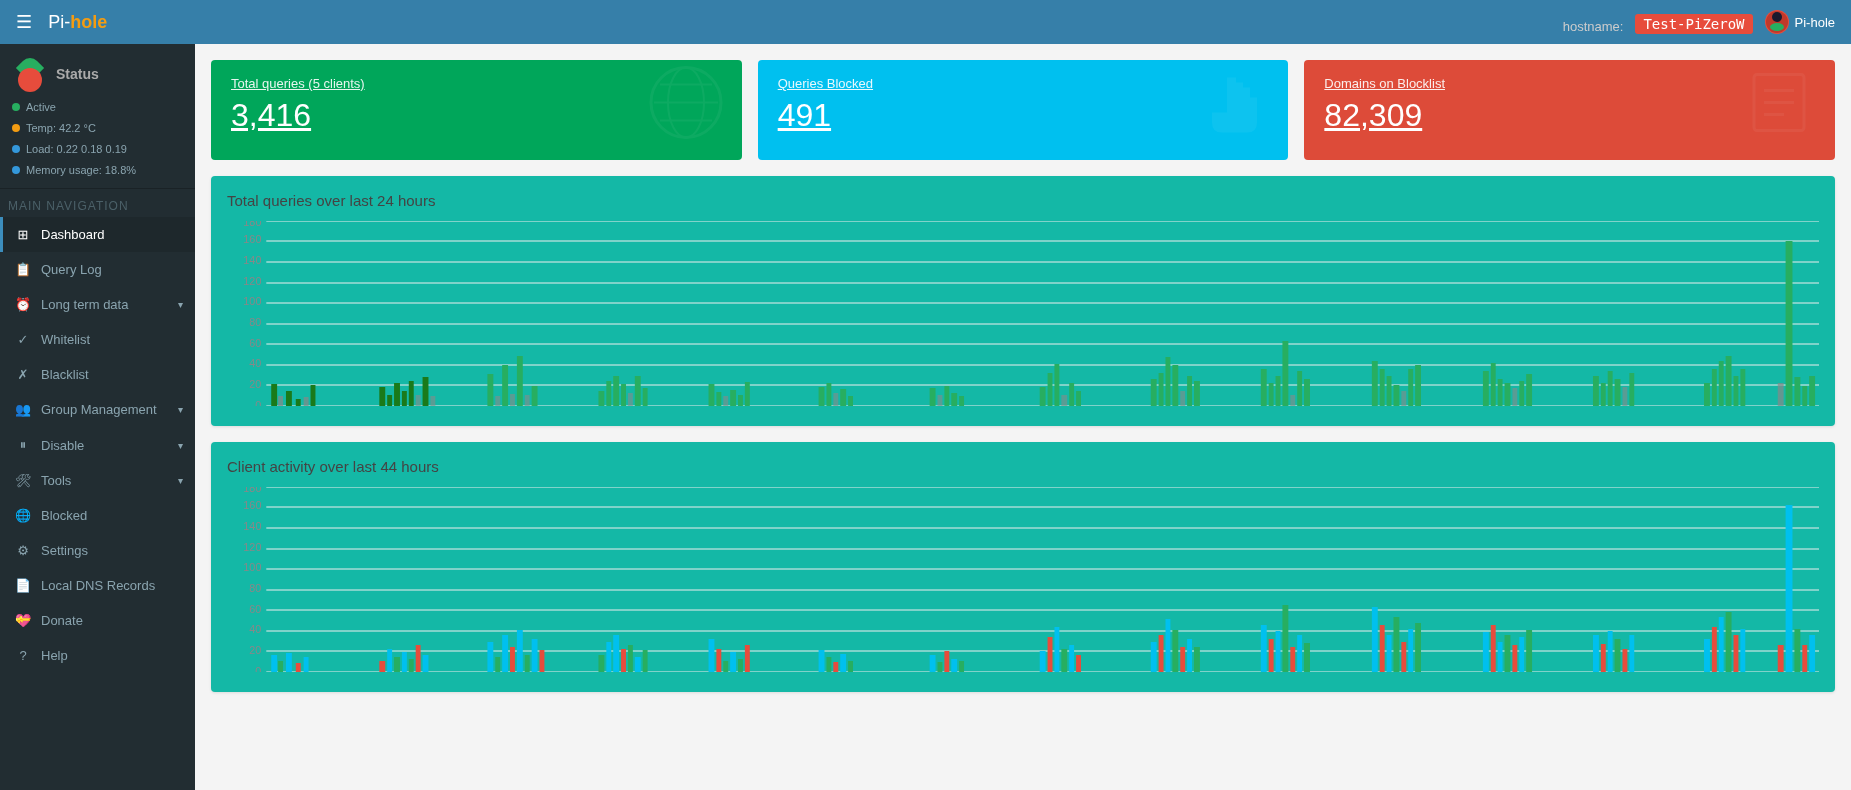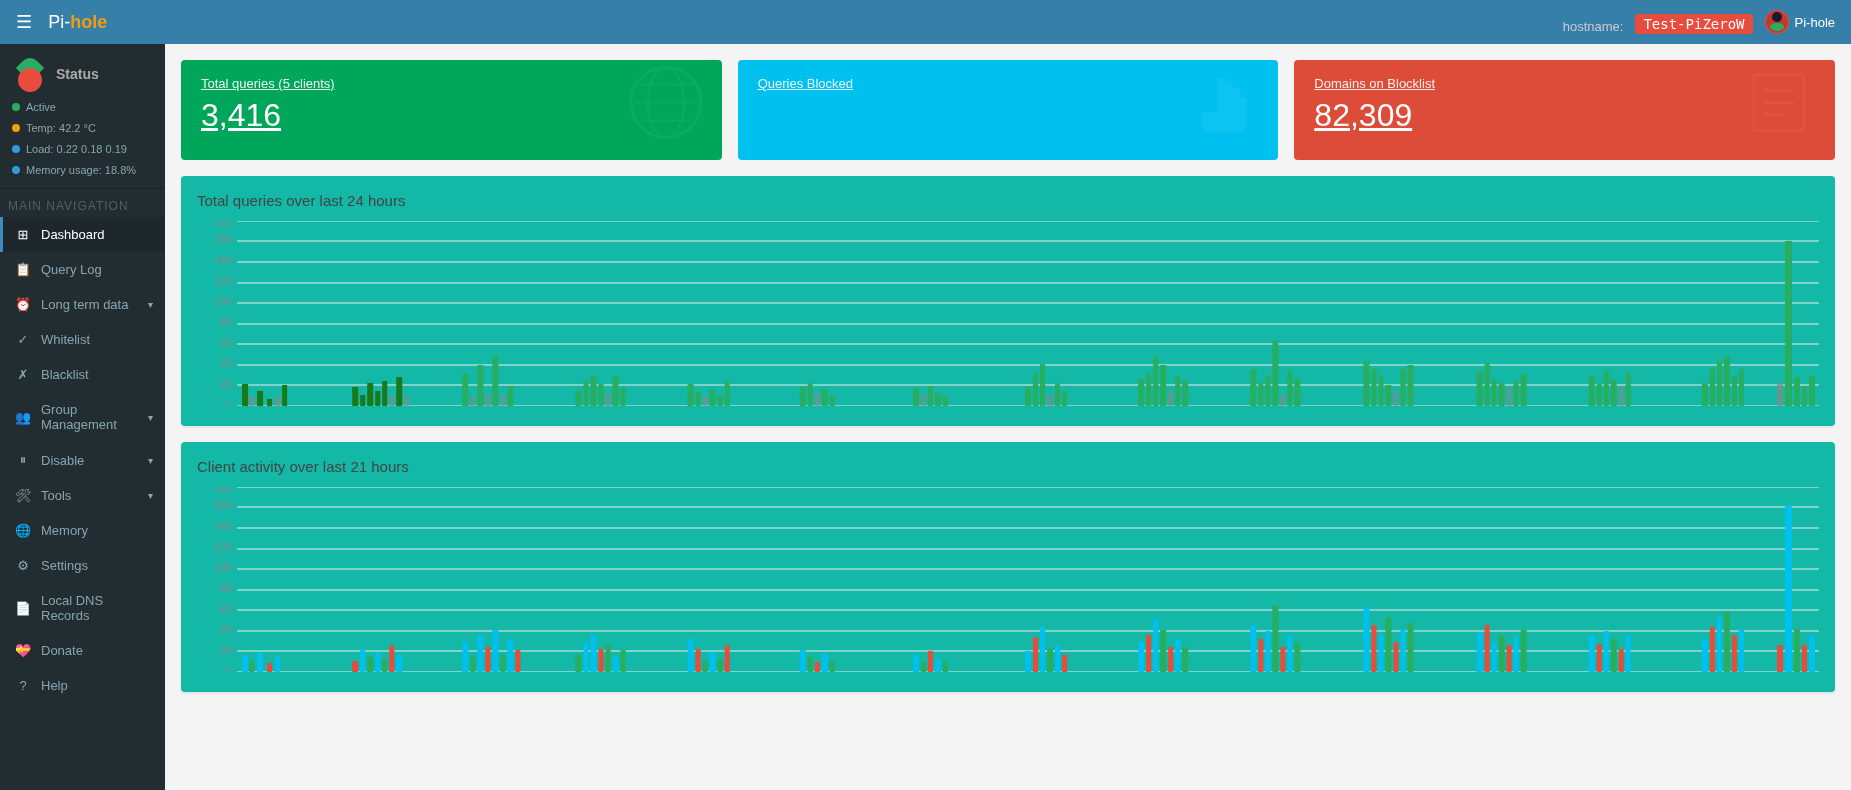--- a/index.html
+++ b/index.html
@@ -30,21 +30,21 @@
       font-family: monospace;
     }
     .pihole-badge { display: flex; align-items: center; gap: 6px; color: white; font-size: 13px; }
     .pihole-icon { width: 24px; height: 24px; border-radius: 50%; background: #e74c3c; display: flex; align-items: center; justify-content: center; font-size: 10px; }
 
     
     .layout { display: flex; flex: 1; overflow: hidden; }
 
     
     .sidebar {
-      width: 165px;
+      width: 195px;
       background: #222d32;
       flex-shrink: 0;
       display: flex;
       flex-direction: column;
       overflow-y: auto;
     }
     .sidebar-status {
       padding: 12px;
       border-bottom: 1px solid #1a2226;
     }
@@ -217,21 +217,21 @@
       <span>Disable</span>
       <span class="chevron">▾</span>
     </a>
     <a class="nav-item">
       <span class="nav-icon">🛠</span>
       <span>Tools</span>
       <span class="chevron">▾</span>
     </a>
     <a class="nav-item">
       <span class="nav-icon">🌐</span>
-      <span>Memory</span>
+      <span>Blocked</span>
     </a>
     <a class="nav-item">
       <span class="nav-icon">⚙</span>
       <span>Settings</span>
     </a>
     <a class="nav-item">
       <span class="nav-icon">📄</span>
       <span>Local DNS Records</span>
     </a>
     <a class="nav-item">
@@ -257,20 +257,21 @@
               <ellipse cx="40" cy="40" rx="18" ry="35" fill="none" stroke="white" stroke-width="2"></ellipse>
               <line x1="8" y1="40" x2="72" y2="40" stroke="white" stroke-width="2"></line>
               <line x1="14" y1="22" x2="66" y2="22" stroke="white" stroke-width="2"></line>
               <line x1="14" y1="58" x2="66" y2="58" stroke="white" stroke-width="2"></line>
             </svg>
         </div>
       </div>
 
       <div class="stat-card blue">
         <div class="stat-label">Queries Blocked</div>
+        <div class="stat-value">491</div>
         <div class="stat-bg-icon">
           <svg width="80" height="80" viewBox="0 0 80 80" opacity="0.25">
               <path d="M35 15 L35 50 L20 50 L20 60 Q20 70 30 70 L55 70 Q65 70 65 60 L65 35 L58 35 L58 25 L51 25 L51 20 L44 20 L44 15 Z" fill="white"></path>
             </svg>
         </div>
       </div>
 
 
       <div class="stat-card red">
         <div class="stat-label">Domains on Blocklist</div>
@@ -435,21 +436,21 @@
         <text x="1084" y="200" text-anchor="middle" font-size="11" fill="#888">05:00</text>
         <text x="1196" y="200" text-anchor="middle" font-size="11" fill="#888">06:00</text>
         <text x="1308" y="200" text-anchor="middle" font-size="11" fill="#888">07:00</text>
         <text x="1420" y="200" text-anchor="middle" font-size="11" fill="#888">08:00</text>
         <text x="1532" y="200" text-anchor="middle" font-size="11" fill="#888">09:00</text>
         <text x="1600" y="200" text-anchor="middle" font-size="11" fill="#888">10:00</text>
       </svg>
     </div>
 
     <div class="chart-section">
-      <div class="chart-title">Client activity over last 21 hours</div>
+      <div class="chart-title">Client activity over last 44 hours</div>
       <svg class="chart-svg" viewBox="0 0 1620 185" preserveAspectRatio="none">
 
         <line x1="40" y1="0" x2="1620" y2="0" stroke="#eee" stroke-width="1"></line>
         <line x1="40" y1="20" x2="1620" y2="20" stroke="#eee" stroke-width="1"></line>
         <line x1="40" y1="41" x2="1620" y2="41" stroke="#eee" stroke-width="1"></line>
         <line x1="40" y1="62" x2="1620" y2="62" stroke="#eee" stroke-width="1"></line>
         <line x1="40" y1="82" x2="1620" y2="82" stroke="#eee" stroke-width="1"></line>
         <line x1="40" y1="103" x2="1620" y2="103" stroke="#eee" stroke-width="1"></line>
         <line x1="40" y1="123" x2="1620" y2="123" stroke="#eee" stroke-width="1"></line>
         <line x1="40" y1="144" x2="1620" y2="144" stroke="#eee" stroke-width="1"></line>

